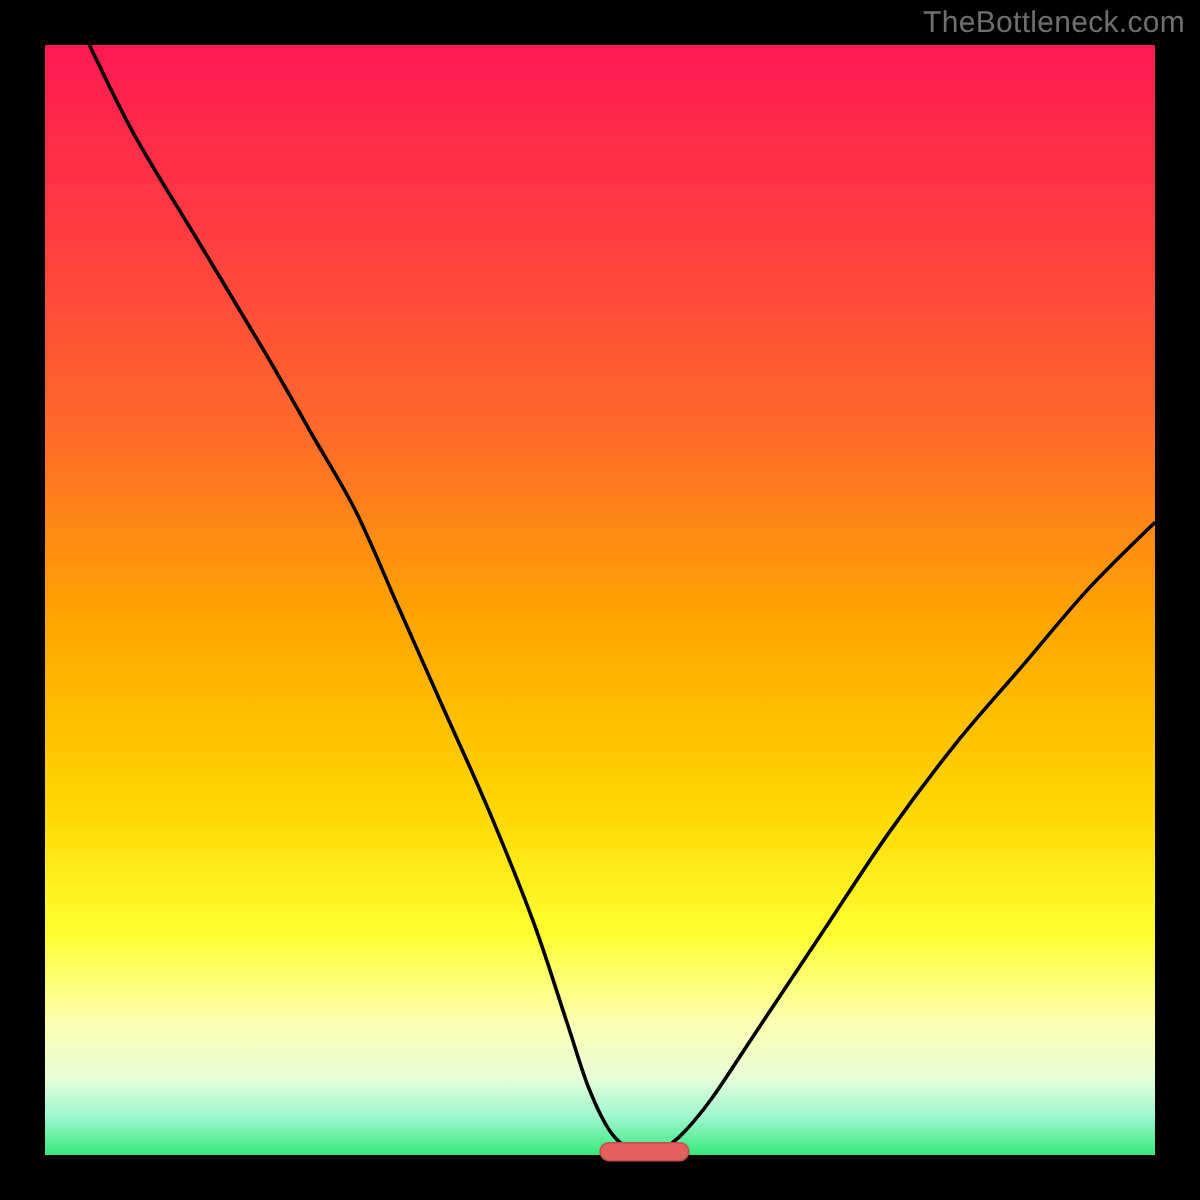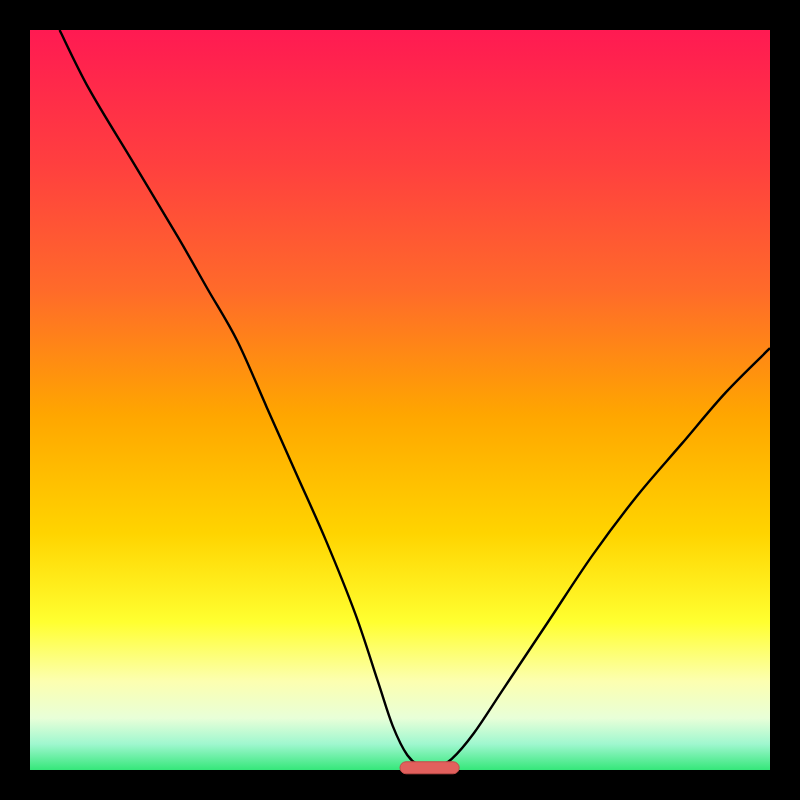--- a/index.html
+++ b/index.html
@@ -31,20 +31,21 @@
   }
   svg {
     display: block;
   }
 </style>
 </head>
 <body>
 
 <div class="frame">
 
+  <div class="watermark">TheBottleneck.com</div>
 
   <svg id="chart-svg" width="800" height="800" viewBox="0 0 800 800">
     <defs>
       <linearGradient id="bg-grad" x1="0" y1="0" x2="0" y2="1">
           <stop offset="0.00%" stop-color="#ff1a52"></stop>
           <stop offset="18.00%" stop-color="#ff3f3f"></stop>
           <stop offset="35.00%" stop-color="#ff6a2a"></stop>
           <stop offset="52.00%" stop-color="#ffa600"></stop>
           <stop offset="68.00%" stop-color="#ffd400"></stop>
           <stop offset="80.00%" stop-color="#ffff30"></stop>

